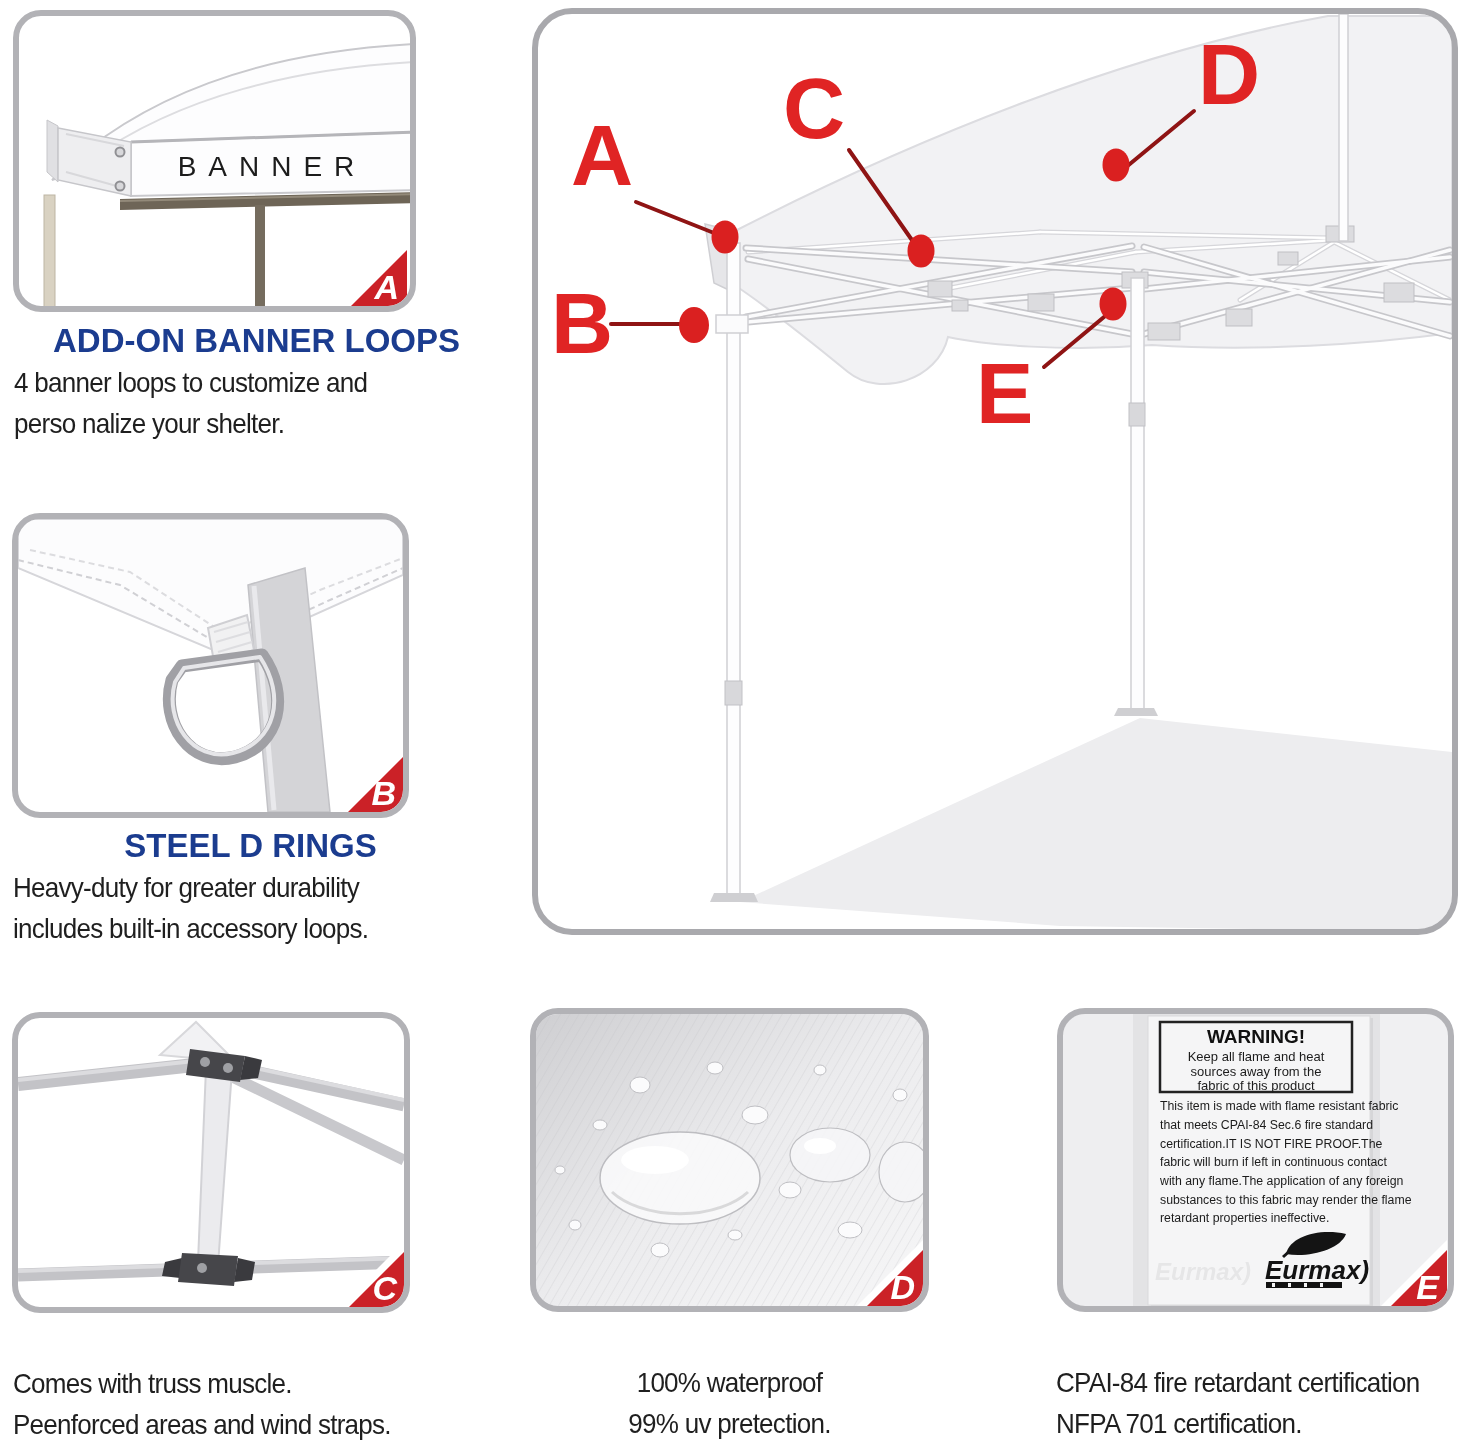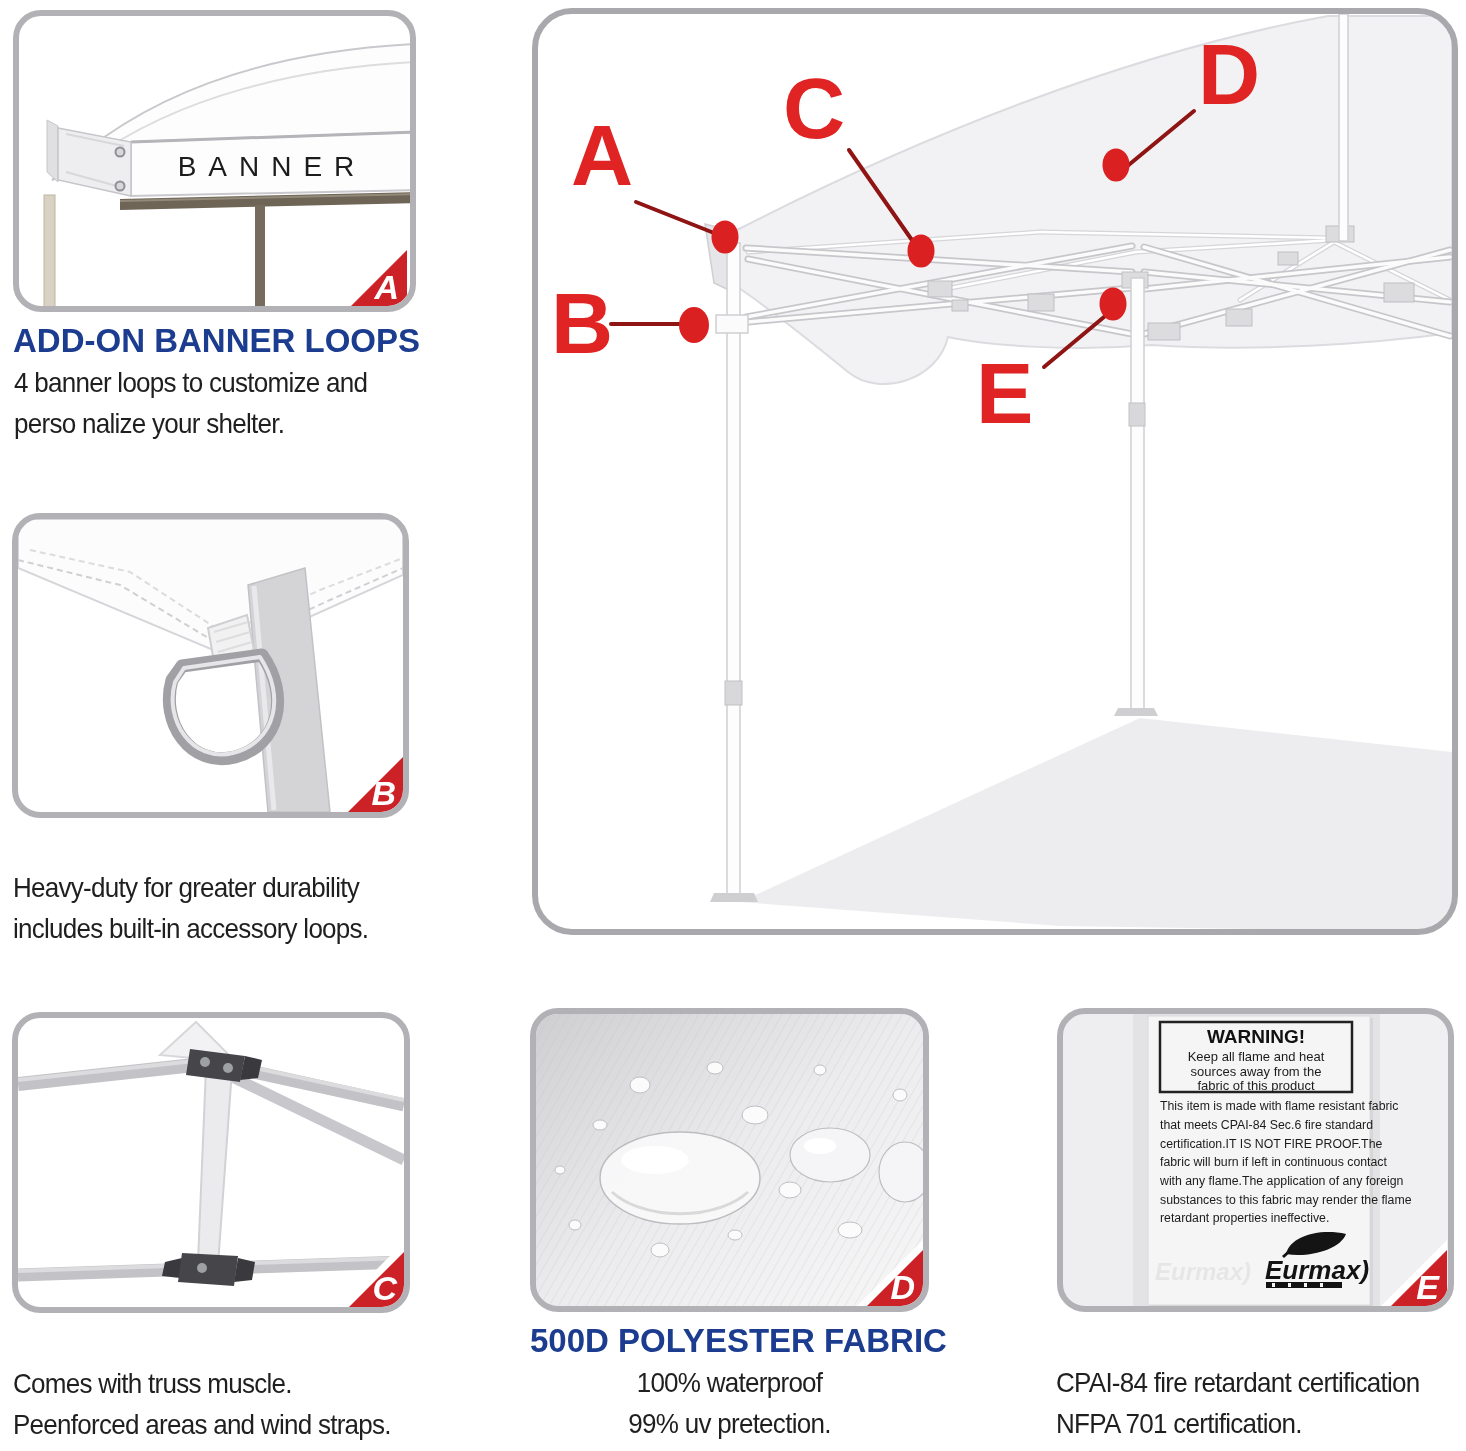--- a/index.html
+++ b/index.html
@@ -4,21 +4,21 @@
 <style>
   html,body{margin:0;padding:0;background:#fff;}
   #app{
     position:relative;width:1466px;height:1451px;background:#ffffff;
     font-family:"Liberation Sans",sans-serif;overflow:hidden;
   }
   .abs{position:absolute;}
   svg{display:block;}
   .cap-title{
     position:absolute;font-weight:bold;font-size:33px;line-height:34px;
-    color:#1b3c8f;text-align:center;white-space:nowrap;
+    color:#1b3c8f;text-align:center;white-space:nowrap;margin-left:40px;
   }
   .cap-line{
     position:absolute;font-size:28px;line-height:34px;color:#1f1f1f;
     letter-spacing:-0.8px;white-space:nowrap;transform:scaleX(0.93);
     transform-origin:left top;
   }
   .cap-line.centered{text-align:center;transform-origin:center top;}
   .svg-text{font-family:"Liberation Sans",sans-serif;}
 </style>
 </head>
@@ -323,26 +323,26 @@
       <polygon points="1391,1306 1447,1306 1447,1250" fill="#cb2127"></polygon>
       <text class="svg-text" x="1439" y="1299" font-size="34" font-weight="bold" font-style="italic" fill="#ffffff" text-anchor="end">E</text>
     </g>
     <rect x="1060" y="1011" width="391" height="298" rx="25" fill="none" stroke="#b2b2b6" stroke-width="6"></rect>
   </svg>
 
   <div class="cap-title" style="left:13px;top:324px;width:403px">ADD-ON BANNER LOOPS</div>
   <div class="cap-line" style="left:14px;top:366px">4 banner loops to customize and</div>
   <div class="cap-line" style="left:14px;top:407px">perso nalize your shelter.</div>
 
+  <div class="cap-title" style="left:12px;top:829px;width:397px">STEEL D RINGS</div>
   <div class="cap-line" style="left:13px;top:871px">Heavy-duty for greater durability</div>
   <div class="cap-line" style="left:13px;top:912px">includes built-in accessory loops.</div>
 
   <div class="cap-line" style="left:13px;top:1367px">Comes with truss muscle.</div>
   <div class="cap-line" style="left:13px;top:1408px">Peenforced areas and wind straps.</div>
 
-  <div class="cap-title" style="left:530px;top:1324px;width:399px">500D POLYESTER FABRIC</div>
   <div class="cap-line centered" style="left:530px;top:1366px;width:399px">100% waterproof</div>
   <div class="cap-line centered" style="left:530px;top:1407px;width:399px">99% uv pretection.</div>
 
   <div class="cap-line" style="left:1056px;top:1366px">CPAI-84 fire retardant certification</div>
   <div class="cap-line" style="left:1056px;top:1407px">NFPA 701 certification.</div>
 
 </div>
 
 </body></html>

